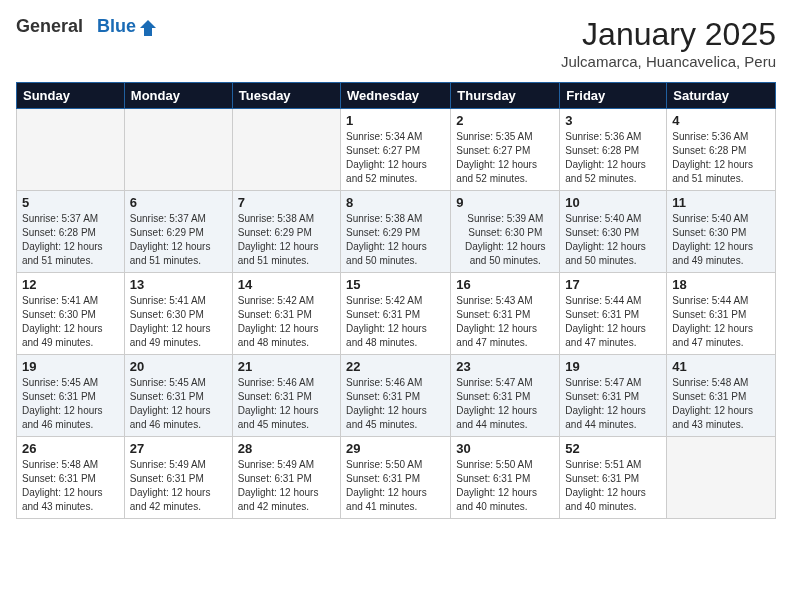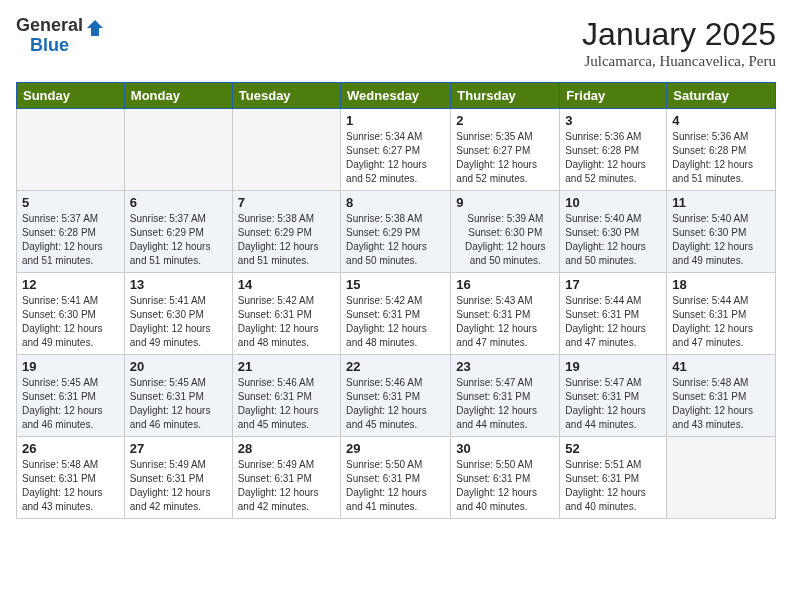--- a/index.html
+++ b/index.html
@@ -15,21 +15,20 @@
       justify-content: space-between;
       align-items: flex-start;
       margin-bottom: 12px;
     }
     .logo {
       display: flex;
       align-items: center;
     }
     .logo-text {
       display: flex;
-      flex-direction: column;
       font-size: 18px;
       font-weight: bold;
       line-height: 1.1;
     }
     .logo-general { color: #333; }
     .logo-blue { color: #1a6bb5; margin-left: 14px; }
     .logo-icon {
       width: 20px;
       height: 20px;
       margin-left: 2px;
@@ -40,29 +39,28 @@
       text-align: right;
     }
     .month-title {
       font-size: 32px;
       font-weight: normal;
       color: #222;
     }
     .location-title {
       font-size: 15px;
       color: #444;
-      font-family: Liberation Serif, serif;
     }
     .calendar {
       width: 100%;
       border-collapse: collapse;
       border: 1px solid #ccc;
     }
     .calendar th {
-      background: #4d7c0f;
+      background: #0f172a;
       color: #fff;
       text-align: left;
       padding: 5px 6px;
       font-size: 13px;
       border: 1px solid #2060a0;
     }
     .calendar td {
       vertical-align: top;
       border: 1px solid #ccc;
       padding: 4px 5px;

